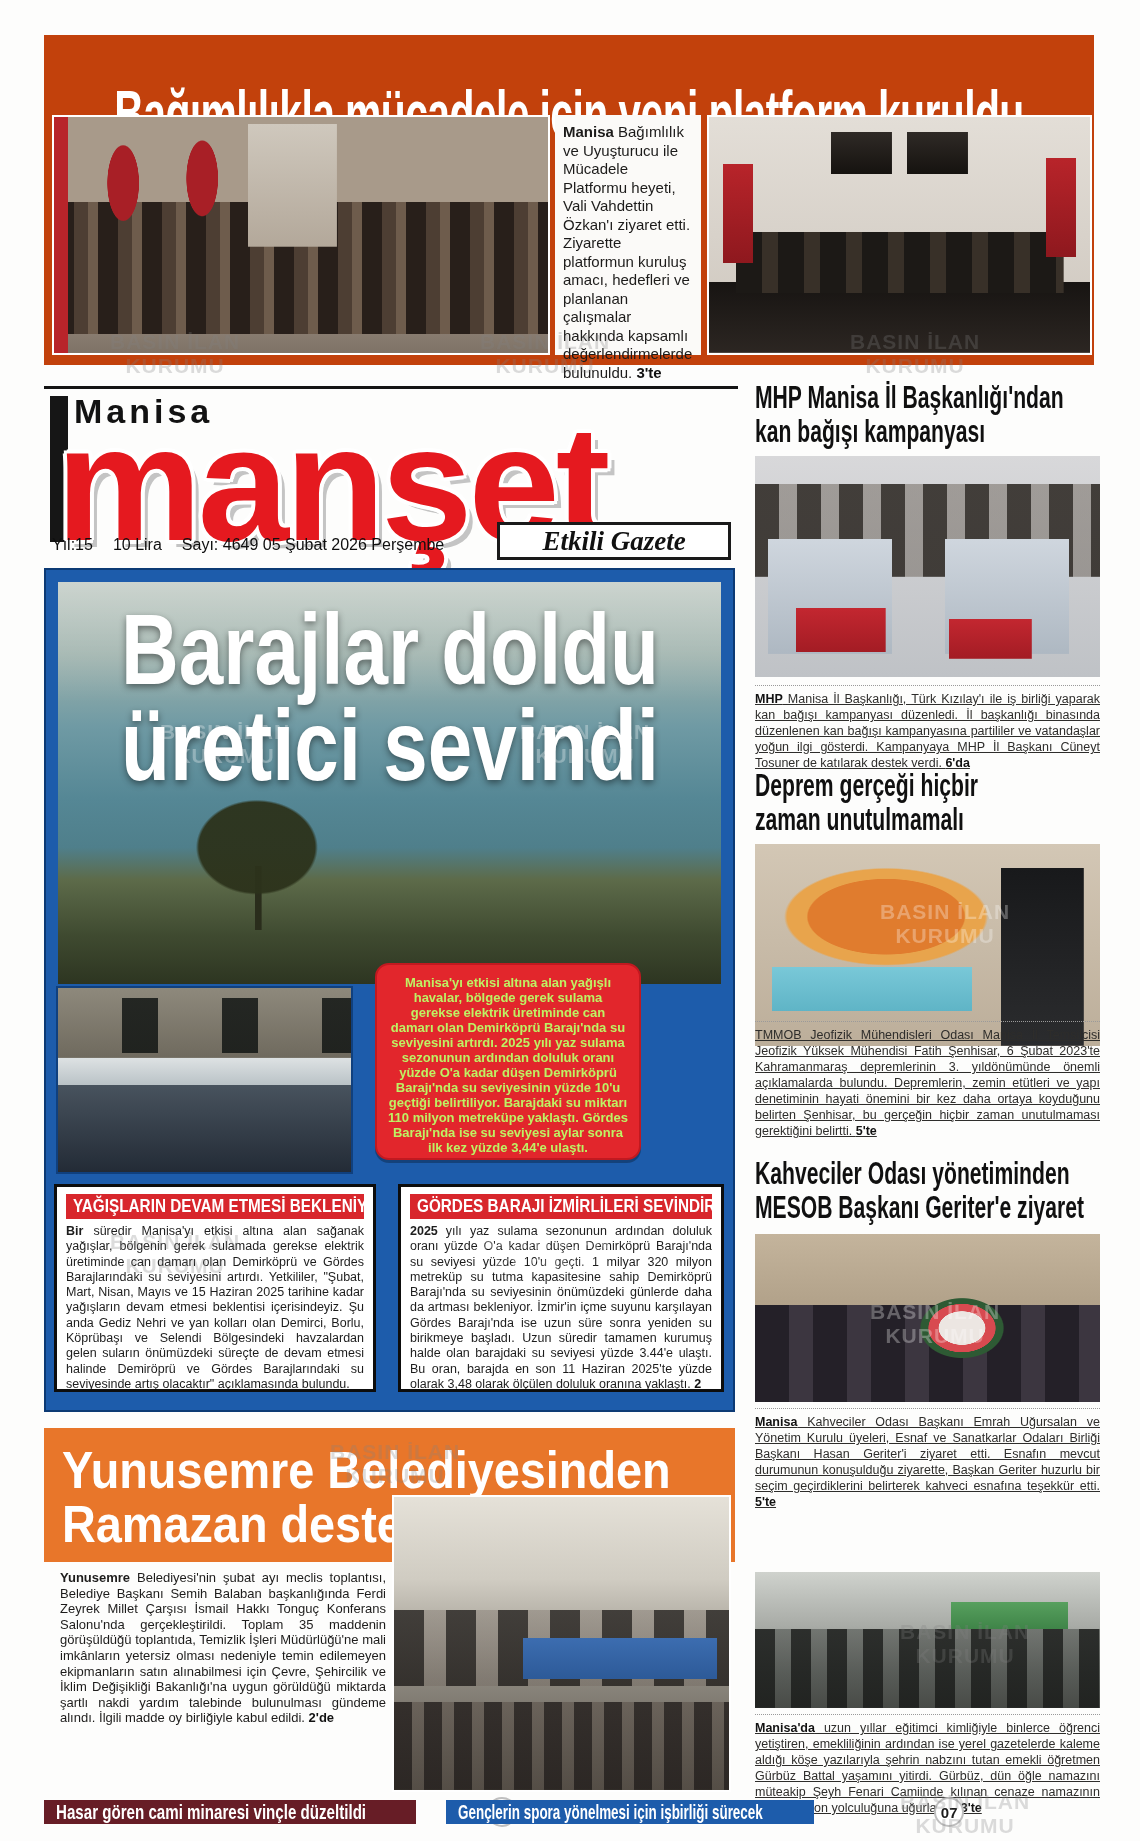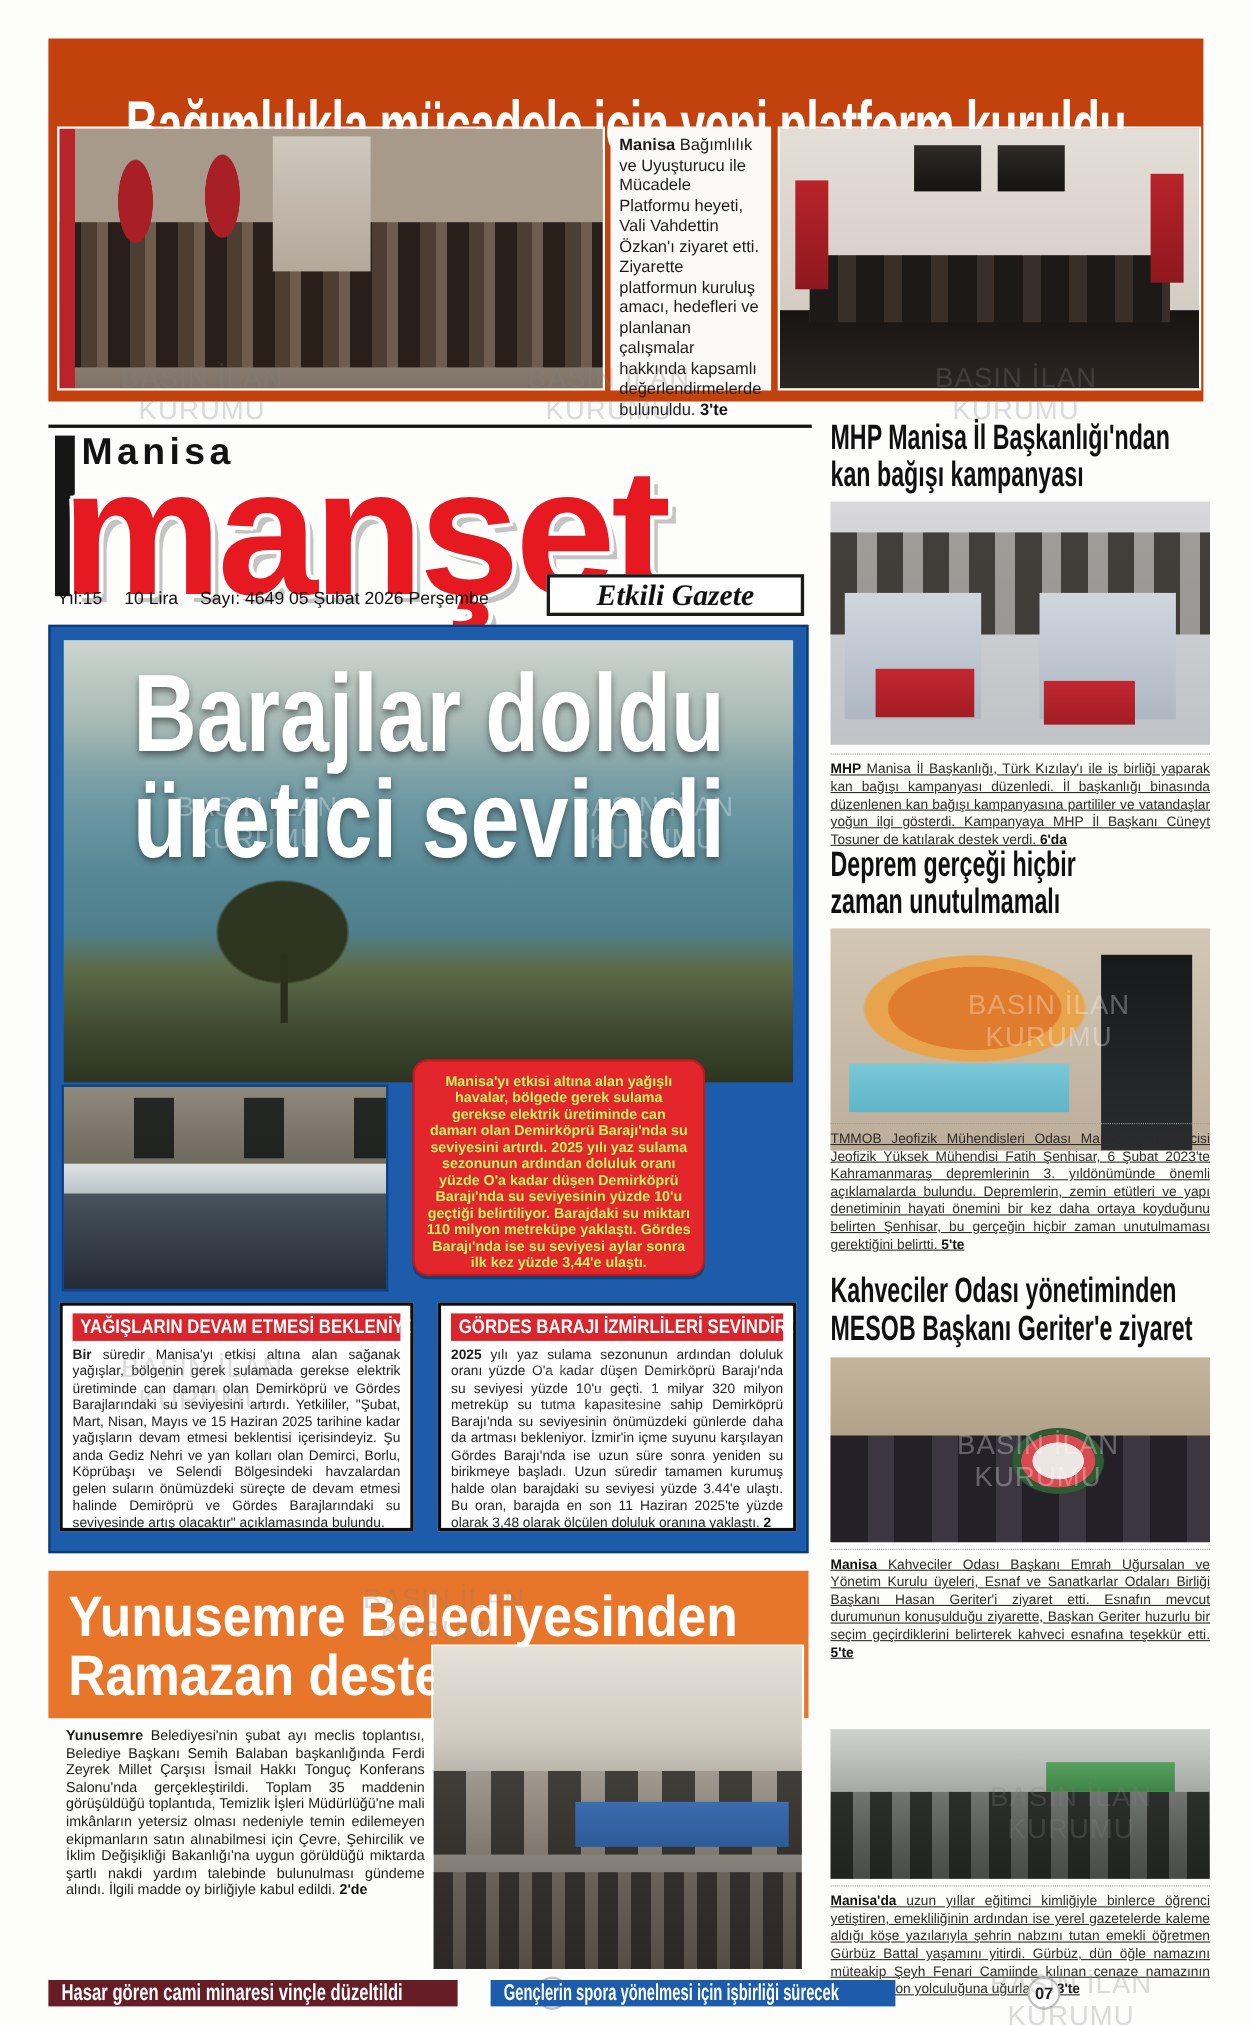--- a/index.html
+++ b/index.html
@@ -4,21 +4,21 @@
 <style>
   * { margin:0; padding:0; box-sizing:border-box; }
   body { background:#e9e9e9; font-family:"Liberation Sans", sans-serif; }
   #page { position:relative; width:1140px; height:1841px; background:#fdfdfc; margin:0 auto; overflow:hidden; }
 
   
   .abs { position:absolute; }
   .cond { white-space:nowrap; display:inline-block; transform-origin:0 50%; }
   .sx64{transform:scaleX(.64);} .sx66{transform:scaleX(.66);} .sx72{transform:scaleX(.72);} .sx85{transform:scaleX(.85);} .sx90{transform:scaleX(.90);}
   .ccond { position:absolute; left:50%; white-space:nowrap; transform-origin:center; }
-  .wm { position:absolute; z-index:60; color:rgba(130,130,130,.28); font-weight:400; font-size:25px;
+  .wm { position:absolute; z-index:60; color:rgba(130,130,130,.28); font-weight:700; font-size:21px;
         letter-spacing:1px; text-align:center; white-space:pre-line; line-height:1.15; pointer-events:none; }
   .wm.onphoto { color:rgba(255,255,255,.30); }
   .caption { font-size:12.5px; line-height:16px; color:#2e2d2b; text-align:justify;
              border-top:1px dotted #9a9a9a; padding-top:5px;text-decoration:underline; }
   .caption b, .lead { font-weight:700; color:#121212; }
   .pgref { font-weight:700; color:#121212; }
   .ph { position:absolute; overflow:hidden; }
 
   
   #top-story { left:44px; top:35px; width:1050px; height:330px; background:#c2410c; }

